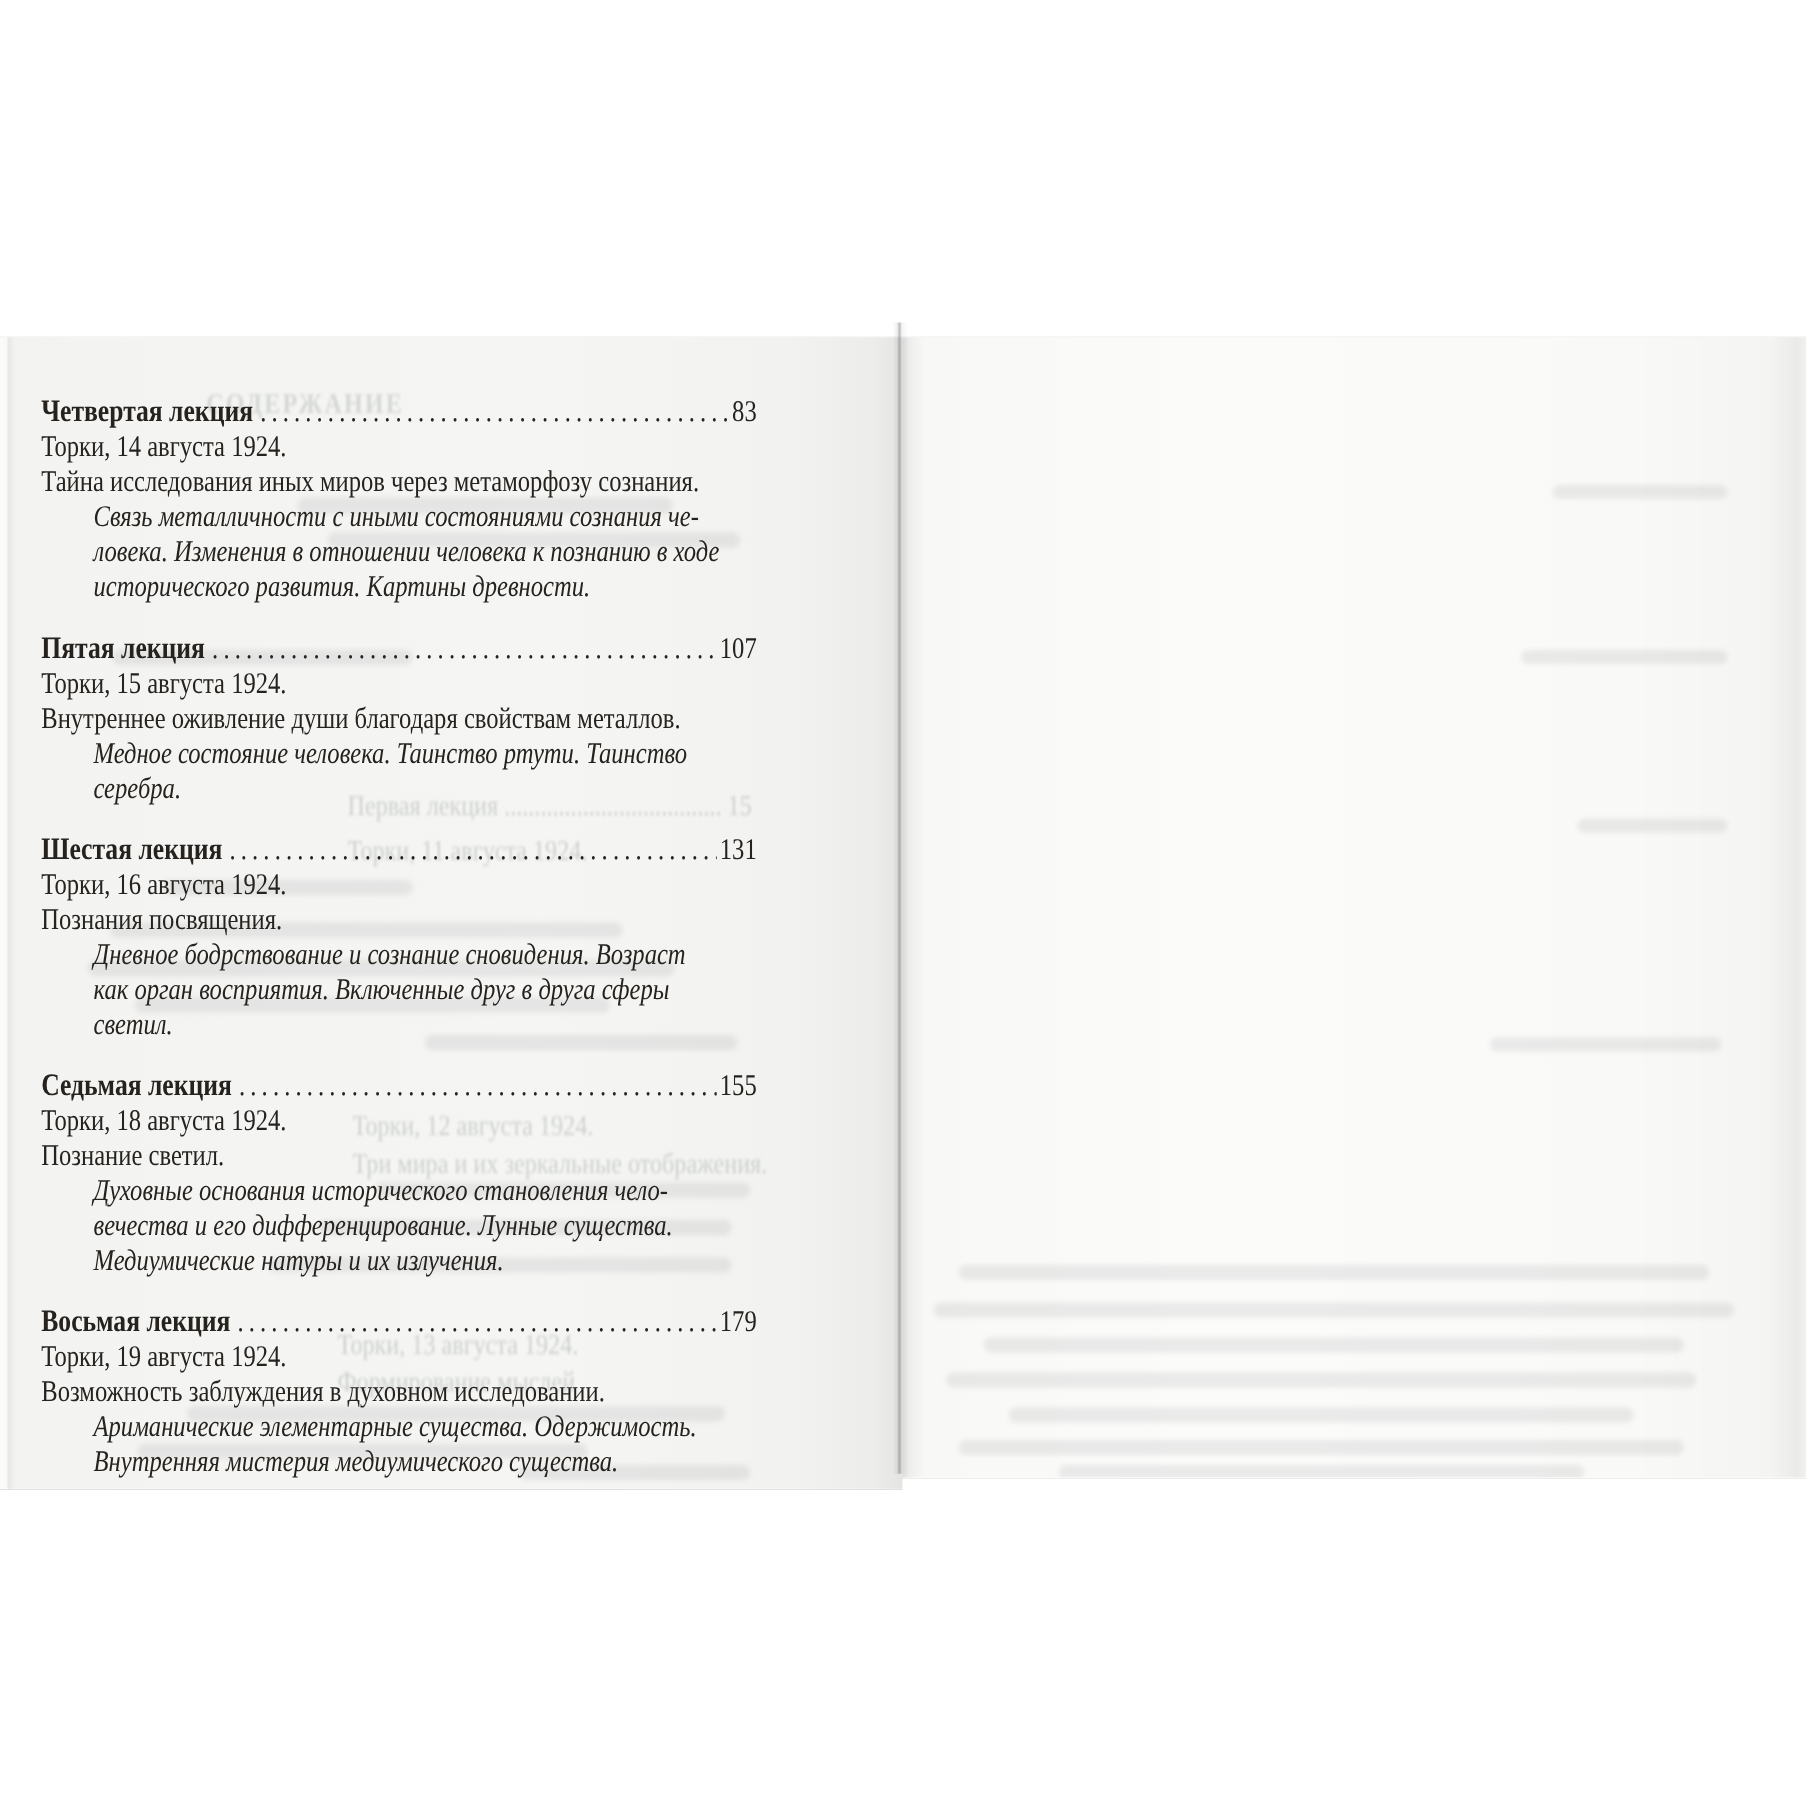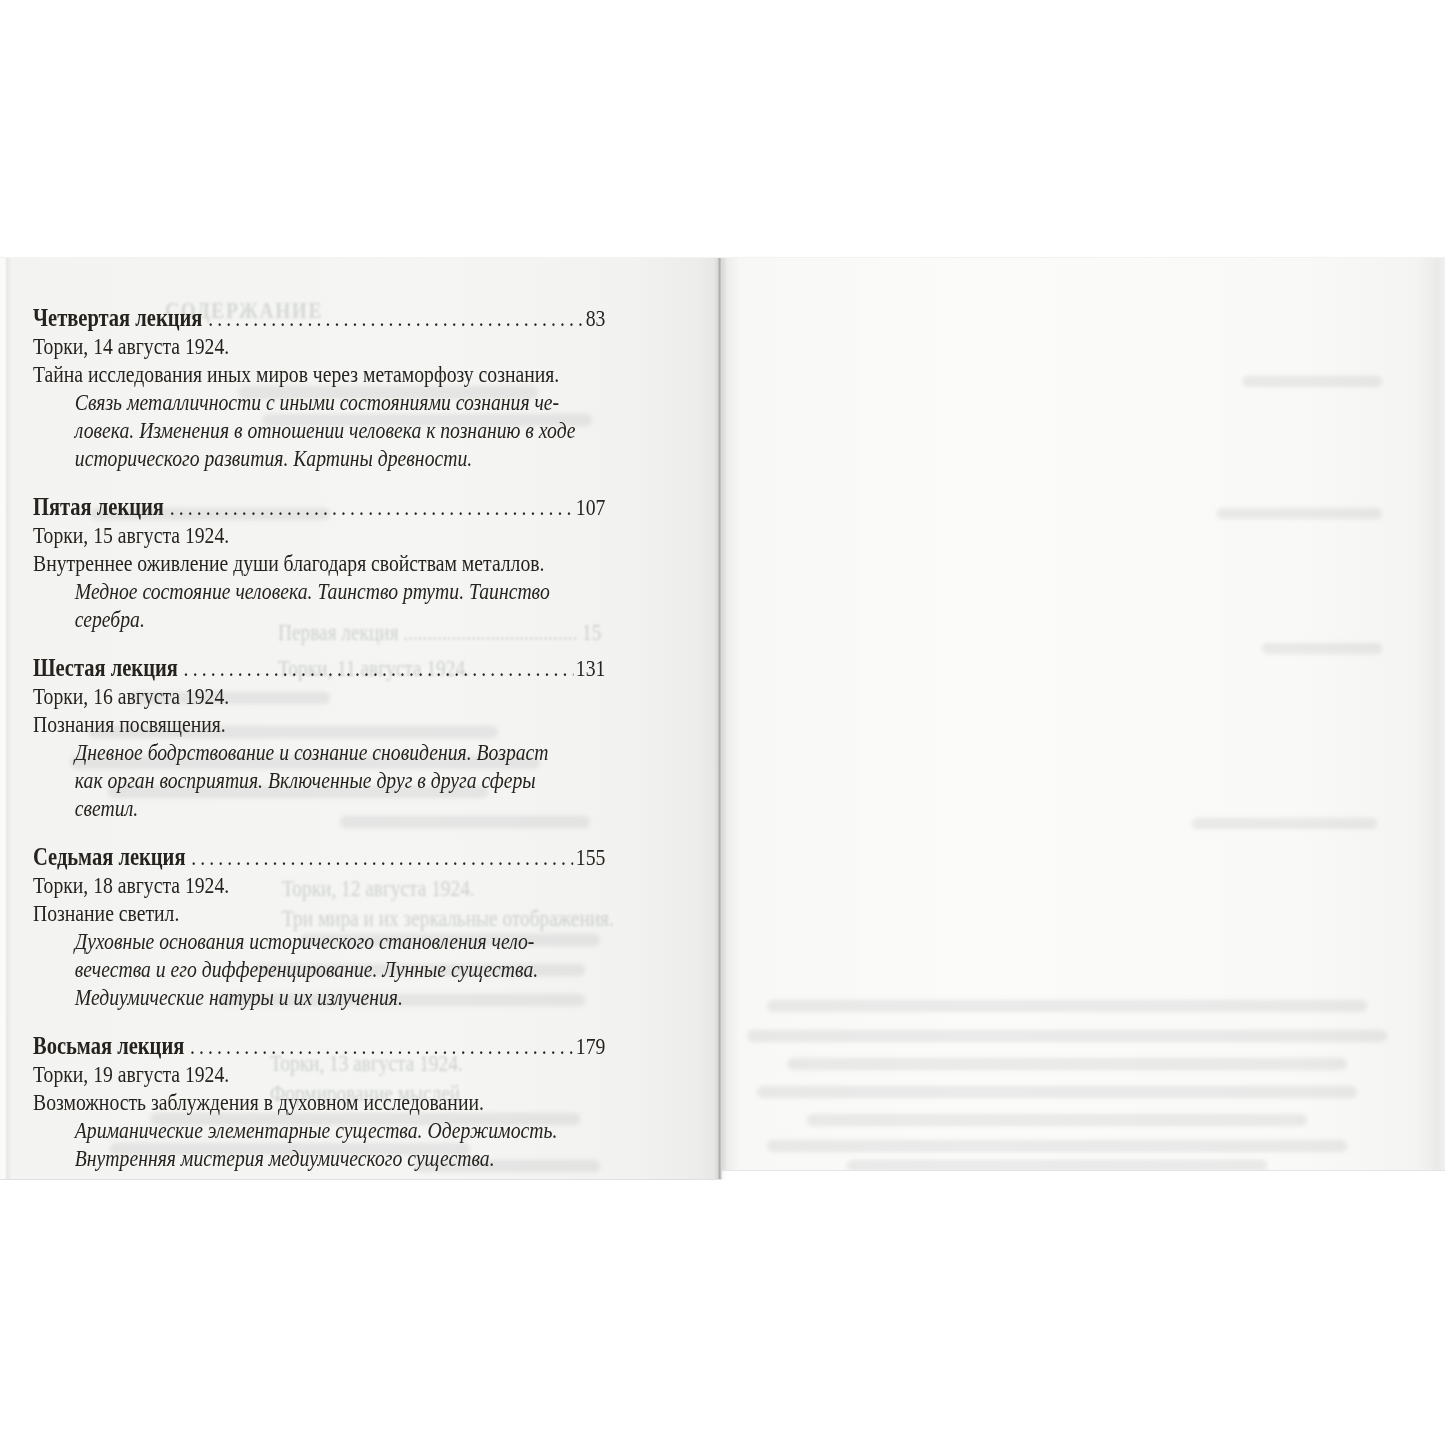--- a/index.html
+++ b/index.html
@@ -2,21 +2,21 @@
 <html><head>
 <meta charset="utf-8">
 <style>
   html,body { margin:0; padding:0; background:#ffffff; }
   .stage {
     position:relative; width:1445px; height:1445px; background:#ffffff; overflow:hidden;
     font-family:"Liberation Serif","DejaVu Serif",serif;
   }
   .book { position:absolute; left:0; top:258px; width:1445px; height:921px; }
 
-  .page { position:absolute; top:0; overflow:hidden; }
+  .page { position:absolute; top:12px; overflow:hidden; }
   .page-left {
     left:0; width:722px; height:921px;
     background:linear-gradient(to right,
       #fbfbf9 0px,#fafaf8 5px,#e7e7e5 7px,#f3f3f1 12px,
       #f4f4f2 30%,#f5f5f3 60%,#f2f2f0 88%,#ececea 97%,#e4e4e2 100%);
     box-shadow:0 1px 0 rgba(0,0,0,.12), 0 -1px 0 rgba(0,0,0,.05);
   }
   .page-right {
     left:722px; width:723px; height:912px;
     background:linear-gradient(to right,

